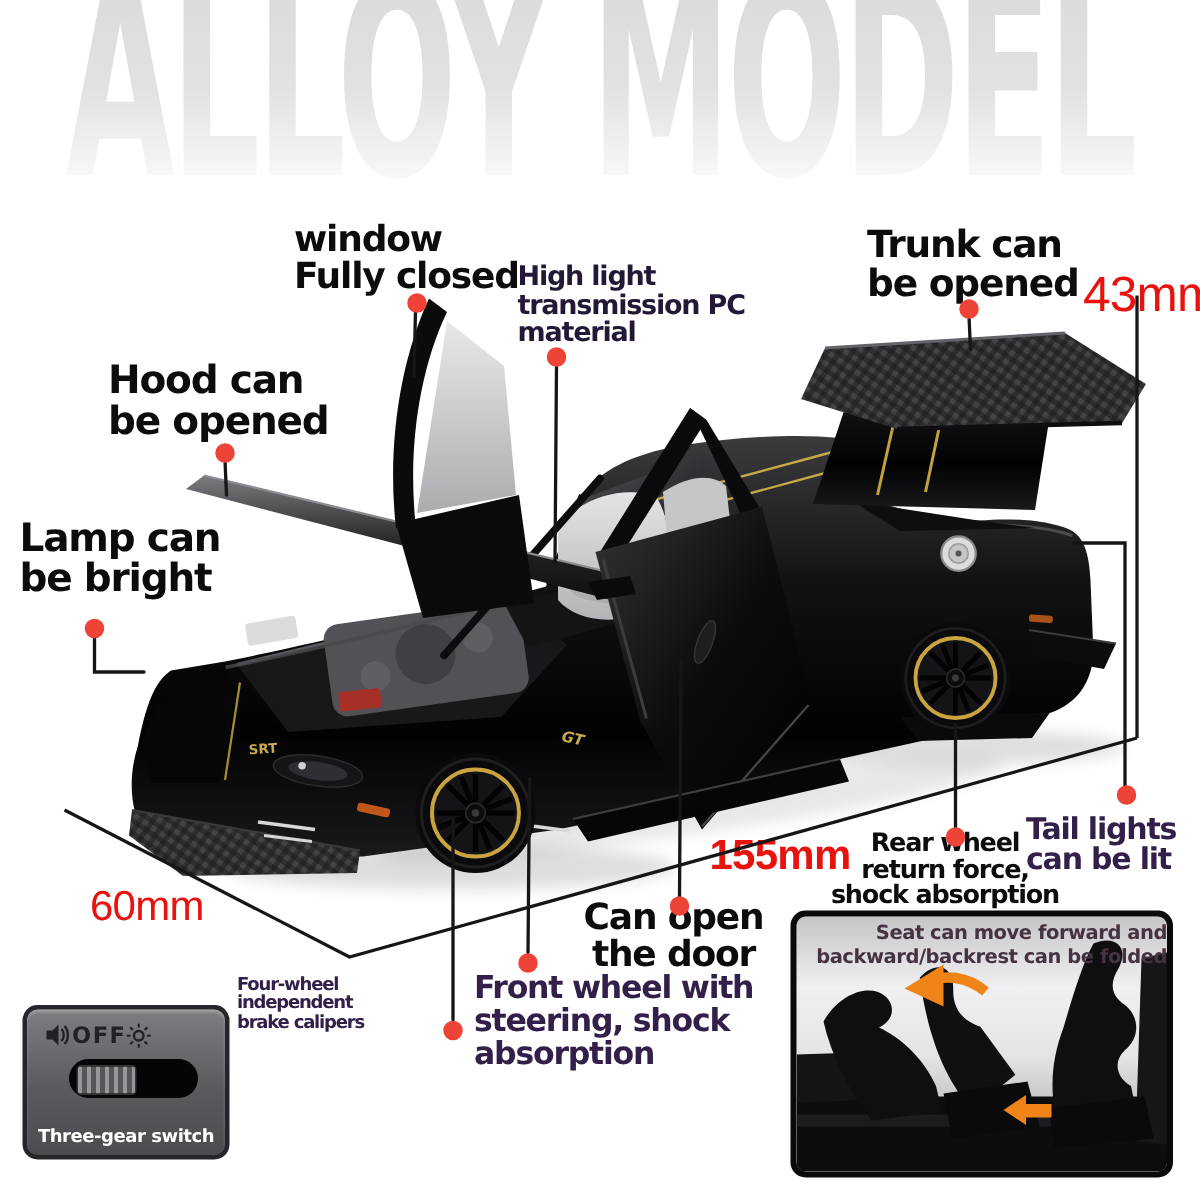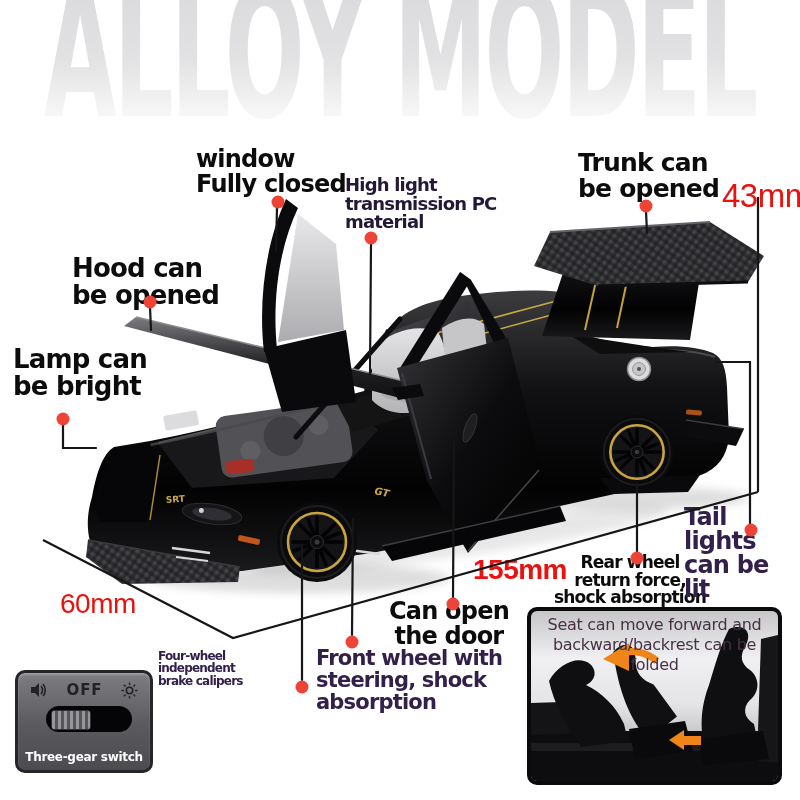--- a/index.html
+++ b/index.html
@@ -19,32 +19,32 @@
   .purple{color:#33204a;}
   .navy{color:#241837;}
   .dim{position:absolute;z-index:2;color:#e8130f;font-weight:500;letter-spacing:-.5px;font-family:"Liberation Sans",sans-serif;}
 
   svg.scene{position:absolute;top:0;left:0;z-index:3;}
 
   
   .switch-box{position:absolute;left:15px;top:670px;width:132px;height:97px;z-index:4;
       background:linear-gradient(180deg,#7e7e82,#5a5a5e 55%,#4c4c50);
       border:3px solid #26262a;border-radius:10px;box-shadow:inset 0 2px 2px rgba(255,255,255,.25);}
-  .switch-row{display:flex;justify-content:space-between;align-items:center;padding:8px 12px 0 12px;}
+  .switch-row{display:flex;align-items:center;padding:8px 12px 0 12px;}
   .switch-off{font-size:15px;font-weight:700;color:#222226;letter-spacing:1px;}
   .switch-slot{position:absolute;left:28px;top:33px;width:86px;height:26px;background:#050507;border-radius:13px;}
   .switch-knob{position:absolute;left:5px;top:4px;width:38px;height:18px;border-radius:3px;border:1px solid #333;
       background:repeating-linear-gradient(90deg,#97979b 0 3px,#55555a 3px 6px);}
   .switch-caption{position:absolute;bottom:6px;width:100%;text-align:center;color:#fff;font-size:12px;font-weight:700;letter-spacing:-.3px;}
 
   
   .seat-box{position:absolute;left:527px;top:607px;width:247px;height:170px;z-index:4;overflow:hidden;
       border:4px solid #0a0a0a;border-radius:10px;
       background:linear-gradient(180deg,#c6c6c8 0%,#f0f0f2 28%,#e4e4e6 55%,#97979b 100%);}
-  .seat-caption{position:absolute;top:4px;width:100%;text-align:center;font-size:16px;font-weight:400;color:#463243;line-height:1.25;letter-spacing:-.3px;z-index:2;}
+  .seat-caption{position:absolute;top:4px;width:100%;text-align:right;font-size:13px;font-weight:700;color:#463243;line-height:1.25;letter-spacing:-.3px;z-index:2;}
   .seat-box svg{position:absolute;top:0;left:0;}
 </style>
 </head>
 <body>
 
 <div id="page">
 
   <div class="wm-wrap">
     <div class="wm">ALLOY MODEL</div>
   </div>
@@ -279,21 +279,21 @@
   </div>
   <div class="lbl navy" style="left:345px;top:176px;font-size:18px;">
     <span>High light</span>
       <span>transmission PC</span>
       <span>material</span>
   </div>
   <div class="lbl" style="left:578px;top:150px;font-size:25px;">
     <span>Trunk can</span>
       <span>be opened</span>
   </div>
-  <div class="lbl" style="left:72px;top:255px;font-size:26px;">
+  <div class="lbl" style="left:72px;top:241px;font-size:26px;">
     <span>Hood can</span>
       <span>be opened</span>
   </div>
   <div class="lbl" style="left:13px;top:346px;font-size:26px;">
     <span>Lamp can</span>
       <span>be bright</span>
   </div>
   <div class="lbl" style="left:389px;top:599px;width:120px;text-align:center;font-size:24px;">
     <span>Can open</span>
       <span>the door</span>
@@ -306,21 +306,21 @@
   <div class="lbl purple" style="left:316px;top:648px;font-size:21px;">
     <span>Front wheel with</span>
       <span>steering, shock</span>
       <span>absorption</span>
   </div>
   <div class="lbl" style="left:545px;top:554px;width:170px;text-align:center;font-size:17px;">
     <span>Rear wheel</span>
       <span>return force,</span>
       <span>shock absorption</span>
   </div>
-  <div class="lbl purple" style="left:684px;top:505px;font-size:24px;line-height:1.0;">
+  <div class="lbl purple" style="left:684px;top:542px;font-size:20px;line-height:1.0;">
     <span>Tail lights</span>
       <span>can be lit</span>
   </div>
 
   <div class="dim" style="left:722px;top:161px;font-size:33px;margin-top:16px;">43mm</div>
   <div class="dim" style="left:473px;top:554px;font-size:28px;font-weight:bold;">155mm</div>
   <div class="dim" style="left:60px;top:588px;font-size:28px;">60mm</div>
 
   <div class="switch-box">
     <div class="switch-row">

